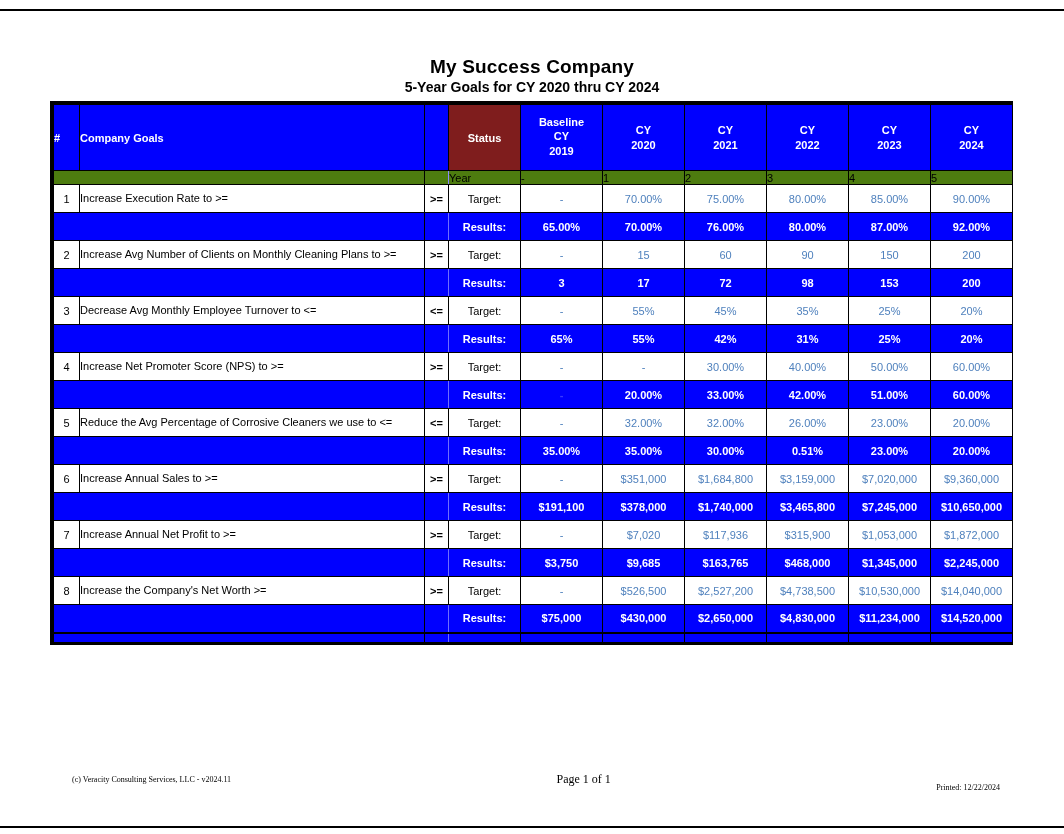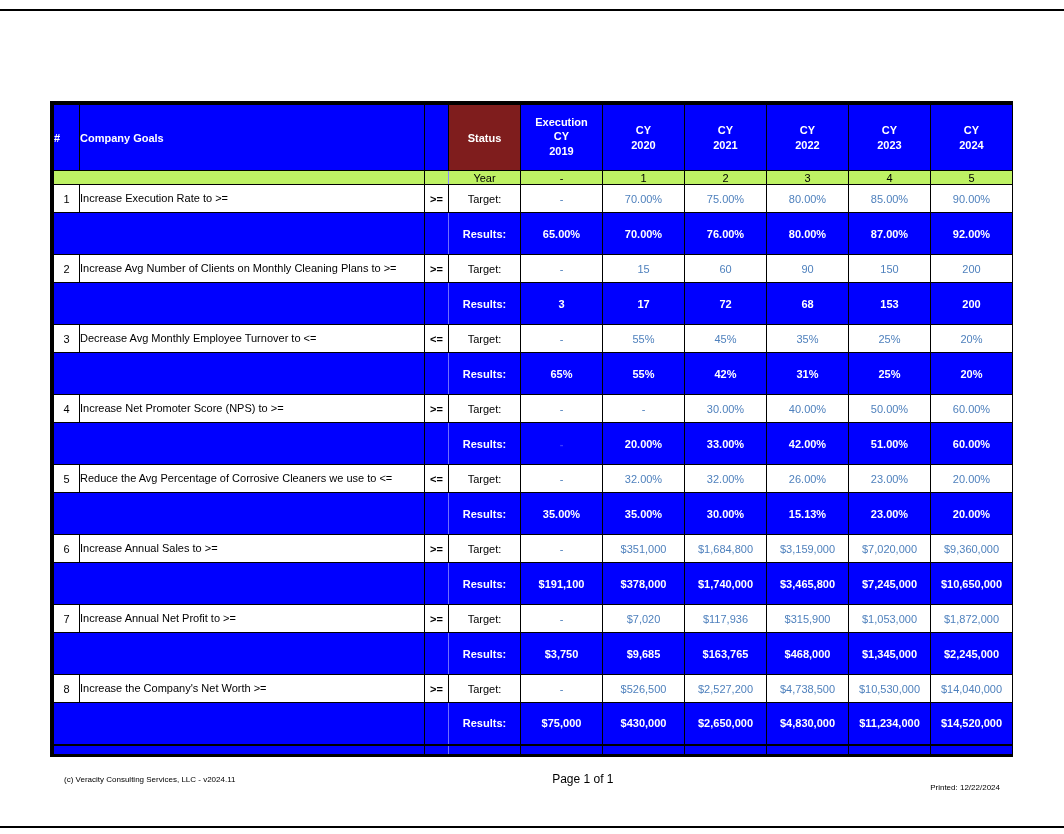--- a/index.html
+++ b/index.html
@@ -121,23 +121,23 @@
   .hd-year .small {
     display: block;
     font-size: 11px;
     line-height: 13px;
   }
   .hdrow { height: 66px; }
 
   
   .yrow { height: 14px; }
   .yrow td {
-    background: #bef264;
-    color: #000000;
-    text-align: center;
+    background: #4d7c0f;
+    color: #000000;
+    text-align: left;
     font-size: 9px;
     font-weight: normal;
     line-height: 12px;
   }
   .yrow td.blank-left { border-right: none; }
   .yrow td.blank-left2 { border-left: none; border-right: none; }
   .yrow td.op-cell { border-right: 1px solid #8a8aff; }
   .yrow td.stat-cell { border-left: 1px solid #8a8aff; }
 
   
@@ -174,21 +174,21 @@
     color: #000000;
     border-left: 1px solid #8a8aff;
   }
   td.tval {
     text-align: center;
     font-size: 11px;
     color: #4f81BD;
   }
 
   
-  tr.results { height: 42px; }
+  tr.results { height: 28px; }
   tr.results td {
     background: #0000FF;
     color: #ffffff;
   }
   tr.results td.num  { border-right: none; }
   tr.results td.goal { border-left: none; }
   tr.results td.op   { border-right: 1px solid #6f6fff; }
   tr.results td.stat {
     border-left: 1px solid #6f6fff;
     color: #ffffff;
@@ -211,38 +211,41 @@
     border-bottom: none;
   }
   tr.tail td.op { border-right: 1px solid #6f6fff; }
   tr.tail td.stat { border-left: 1px solid #6f6fff; }
   tr.tail td.num { border-right: none; }
   tr.tail td.goal { border-left: none; }
 
   
   .footer {
     position: absolute;
-    left: 64px; right: 64px;
+    left: 72px; right: 64px;
     top: 766px;
     display: flex;
     justify-content: space-between;
     align-items: center;
     font-size: 8px;
     color: #000000;
+    font-family: Liberation Serif, serif;
   }
   .footer .f-left  { text-align: left; }
   .footer .f-mid   { font-size: 12px; }
   .footer .f-right { text-align: right; margin-top: 17px; }
 </style>
 </head>
 <body>
 
 <div class="page-rule-top"></div>
 
 <div class="title-block">
+  <div class="doc-title">My Success Company</div>
+  <div class="doc-subtitle">5-Year Goals for CY 2020 thru CY 2024</div>
 </div>
 
 <div class="table-wrap">
   <table class="goals">
     <colgroup>
       <col class="c-num">
         <col class="c-goal">
         <col class="c-op">
         <col class="c-stat">
       <col class="c-yr">
@@ -252,21 +255,21 @@
         <col class="c-yr">
         <col class="c-yr">
     </colgroup>
     <thead>
       <tr class="hdrow">
         <th class="hd-num">#</th>
         <th class="hd-goal">Company Goals</th>
         <th class="hd-op"></th>
         <th class="hd-status">Status</th>
         <th class="hd-year">
-          <span class="small">Execution</span>
+          <span class="small">Baseline</span>
           <span>CY</span><br>
           <span>2019</span>
         </th>
         <th class="hd-year">
           <span>CY</span><br>
           <span>2020</span>
         </th>
         <th class="hd-year">
           <span>CY</span><br>
           <span>2021</span>
@@ -335,21 +338,21 @@
           <td class="tval">200</td>
         </tr>
         <tr class="results">
           <td class="num"></td>
           <td class="goal"></td>
           <td class="op"></td>
           <td class="stat">Results:</td>
           <td class="rval">3</td>
           <td class="rval">17</td>
           <td class="rval">72</td>
-          <td class="rval">68</td>
+          <td class="rval">98</td>
           <td class="rval">153</td>
           <td class="rval">200</td>
         </tr>
         <tr class="target">
           <td class="num">3</td>
           <td class="goal">Decrease Avg Monthly Employee Turnover to &lt;=</td>
           <td class="op">&lt;=</td>
           <td class="stat">Target:</td>
           <td class="tval">-</td>
           <td class="tval">55%</td>
@@ -407,21 +410,21 @@
           <td class="tval">20.00%</td>
         </tr>
         <tr class="results">
           <td class="num"></td>
           <td class="goal"></td>
           <td class="op"></td>
           <td class="stat">Results:</td>
           <td class="rval">35.00%</td>
           <td class="rval">35.00%</td>
           <td class="rval">30.00%</td>
-          <td class="rval">15.13%</td>
+          <td class="rval">0.51%</td>
           <td class="rval">23.00%</td>
           <td class="rval">20.00%</td>
         </tr>
         <tr class="target">
           <td class="num">6</td>
           <td class="goal">Increase Annual Sales to &gt;=</td>
           <td class="op">&gt;=</td>
           <td class="stat">Target:</td>
           <td class="tval">-</td>
           <td class="tval">$351,000</td>

